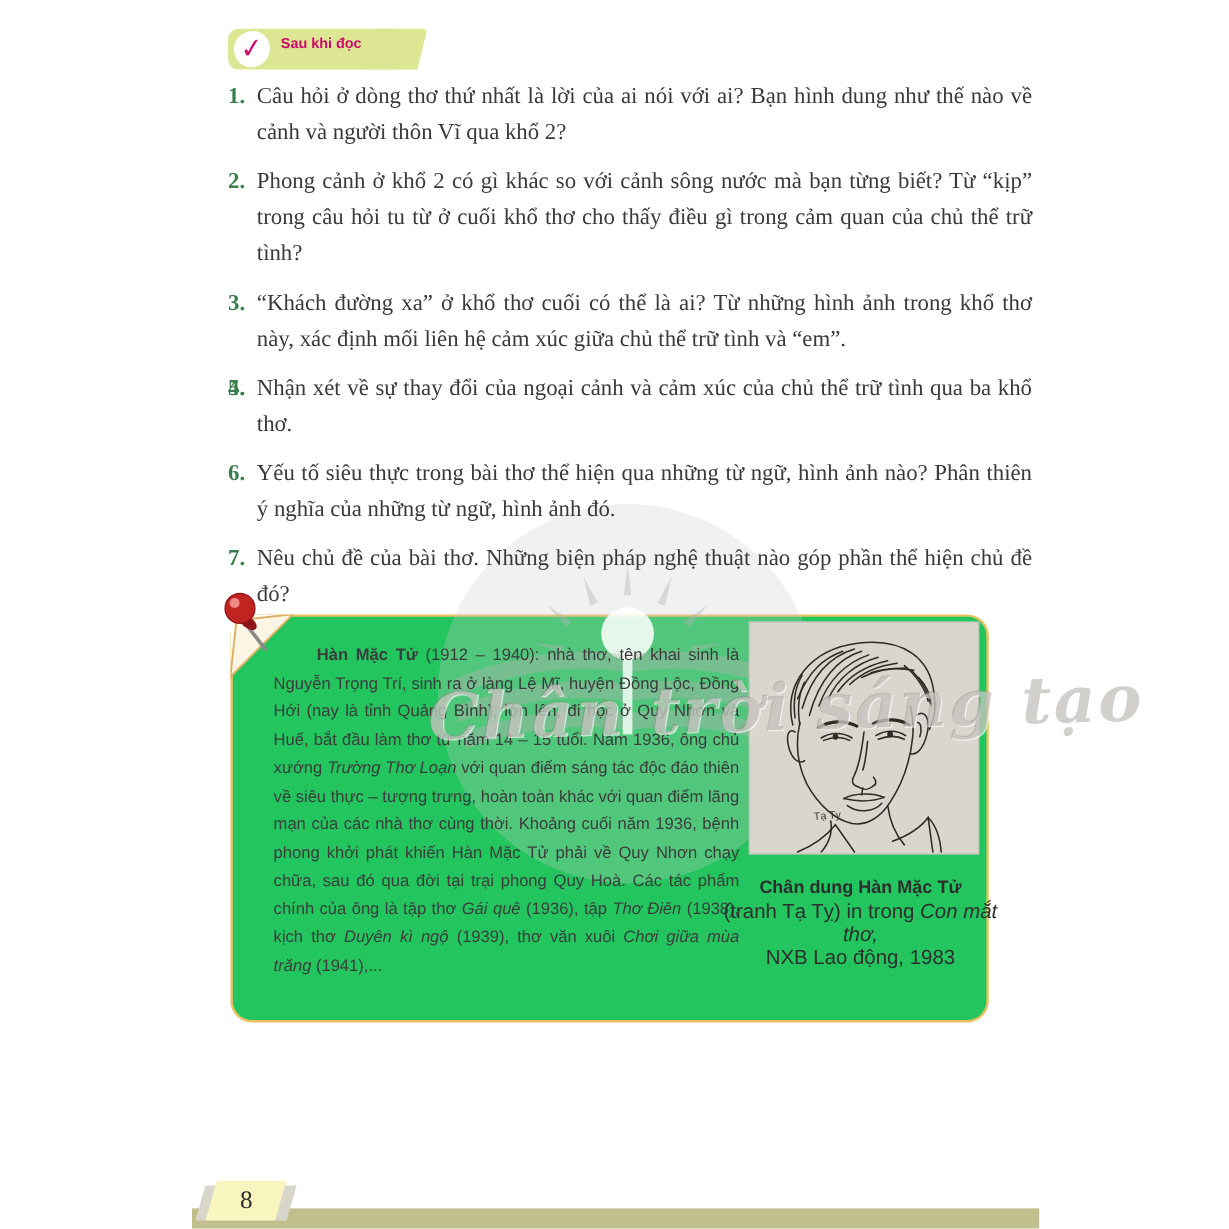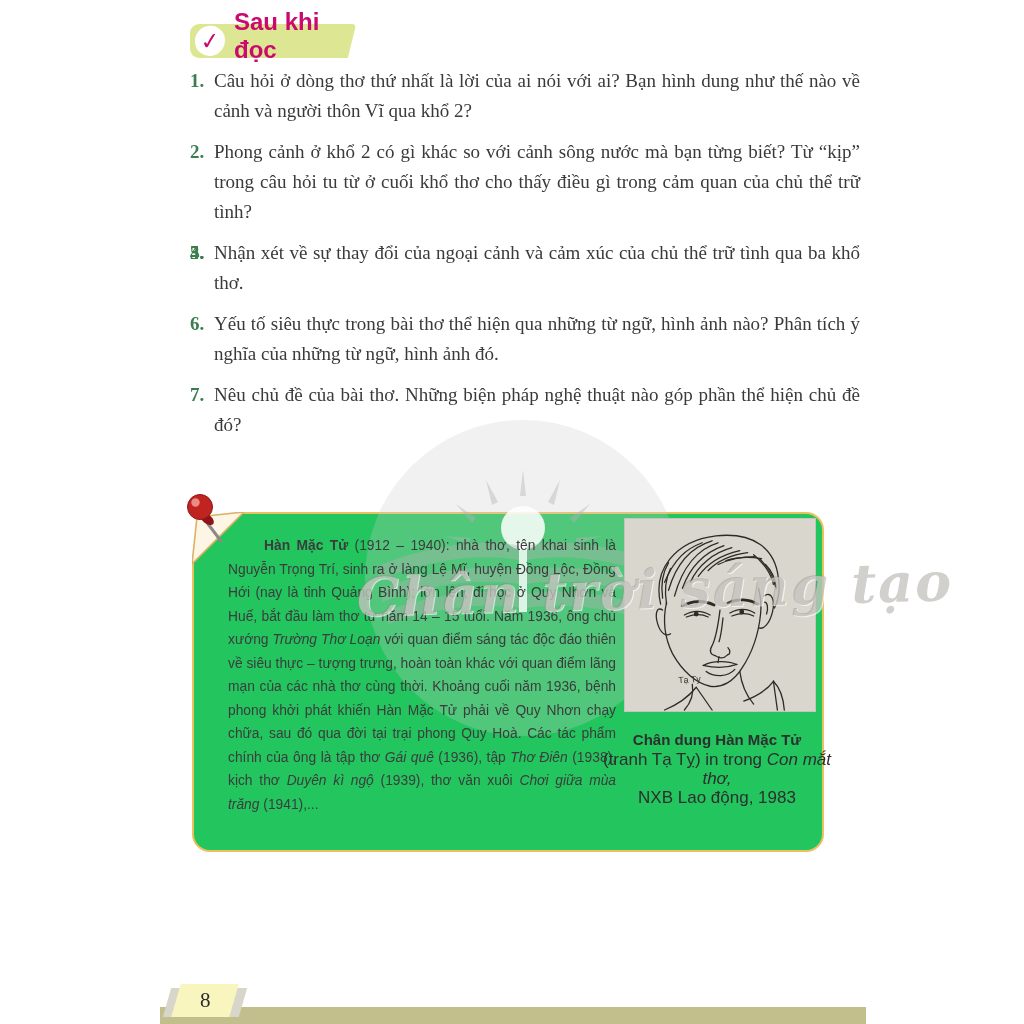--- a/index.html
+++ b/index.html
@@ -7,21 +7,21 @@
         font-family:"Liberation Serif",serif;color:#3a3a3a;}
 
   
   .banner{position:absolute;left:190px;top:24px;width:172px;height:34px;z-index:3;}
   .banner-bg-left{position:absolute;left:0;top:0;width:140px;height:34px;background:#dde693;border-radius:9px 0 0 9px;}
   .banner-bg-right{position:absolute;left:118px;top:0;width:44px;height:34px;background:#dde693;transform:skewX(-14deg);border-radius:0 4px 0 3px;}
   .check-blob{position:absolute;left:5px;top:2px;width:30px;height:30px;background:#ffffff;border-radius:50% 46% 52% 48%;
               display:flex;align-items:center;justify-content:center;transform:rotate(-6deg);}
   .check-glyph{color:#cb0a6d;font-size:23px;font-weight:bold;font-family:"DejaVu Sans",sans-serif;line-height:1;}
   .banner-title{position:absolute;left:44px;top:0;height:23px;display:flex;align-items:center;
-                font-family:"Liberation Sans",sans-serif;font-weight:bold;font-size:24px;color:#cb0a6d;}
+                font-family:"Liberation Sans",sans-serif;font-weight:bold;font-size:12px;color:#cb0a6d;}
 
   
   .questions{position:absolute;left:190px;top:66px;width:670px;z-index:3;}
   .question{position:relative;padding-left:24px;text-align:justify;font-size:19px;line-height:30px;margin-bottom:11px;}
   .qnum{position:absolute;left:0;top:0;color:#3c7d4e;font-weight:bold;}
 
   
   .wm-logo{position:absolute;left:358px;top:418px;width:330px;height:330px;z-index:2;pointer-events:none;}
 
   
@@ -76,31 +76,32 @@
     <div class="question">
       <span class="qnum">1.</span>
       <span>Câu hỏi ở dòng thơ thứ nhất là lời của ai nói với ai? Bạn hình dung như thế nào về cảnh và người thôn Vĩ qua khổ 2?</span>
     </div>
     <div class="question">
       <span class="qnum">2.</span>
       <span>Phong cảnh ở khổ 2 có gì khác so với cảnh sông nước mà bạn từng biết? Từ “kịp” trong câu hỏi tu từ ở cuối khổ thơ cho thấy điều gì trong cảm quan của chủ thể trữ tình?</span>
     </div>
     <div class="question">
       <span class="qnum">3.</span>
+      <span>“Khách đường xa” ở khổ thơ cuối có thể là ai? Từ những hình ảnh trong khổ thơ này, xác định mối liên hệ cảm xúc giữa chủ thể trữ tình và “em”.</span>
     </div>
     <div class="question">
       <span class="qnum">4.</span>
     </div>
     <div class="question">
       <span class="qnum">5.</span>
       <span>Nhận xét về sự thay đổi của ngoại cảnh và cảm xúc của chủ thể trữ tình qua ba khổ thơ.</span>
     </div>
     <div class="question">
       <span class="qnum">6.</span>
-      <span>Yếu tố siêu thực trong bài thơ thể hiện qua những từ ngữ, hình ảnh nào? Phân tích ý nghĩa của những từ ngữ, hình ảnh đó.</span>
+      <span>Yếu tố siêu thực trong bài thơ thể hiện qua những từ ngữ, hình ảnh nào? Phân thiên ý nghĩa của những từ ngữ, hình ảnh đó.</span>
     </div>
     <div class="question">
       <span class="qnum">7.</span>
       <span>Nêu chủ đề của bài thơ. Những biện pháp nghệ thuật nào góp phần thể hiện chủ đề đó?</span>
     </div>
   </div>
 
   <div class="bio-box">
 
     <svg class="fold" viewBox="0 0 56 56">

